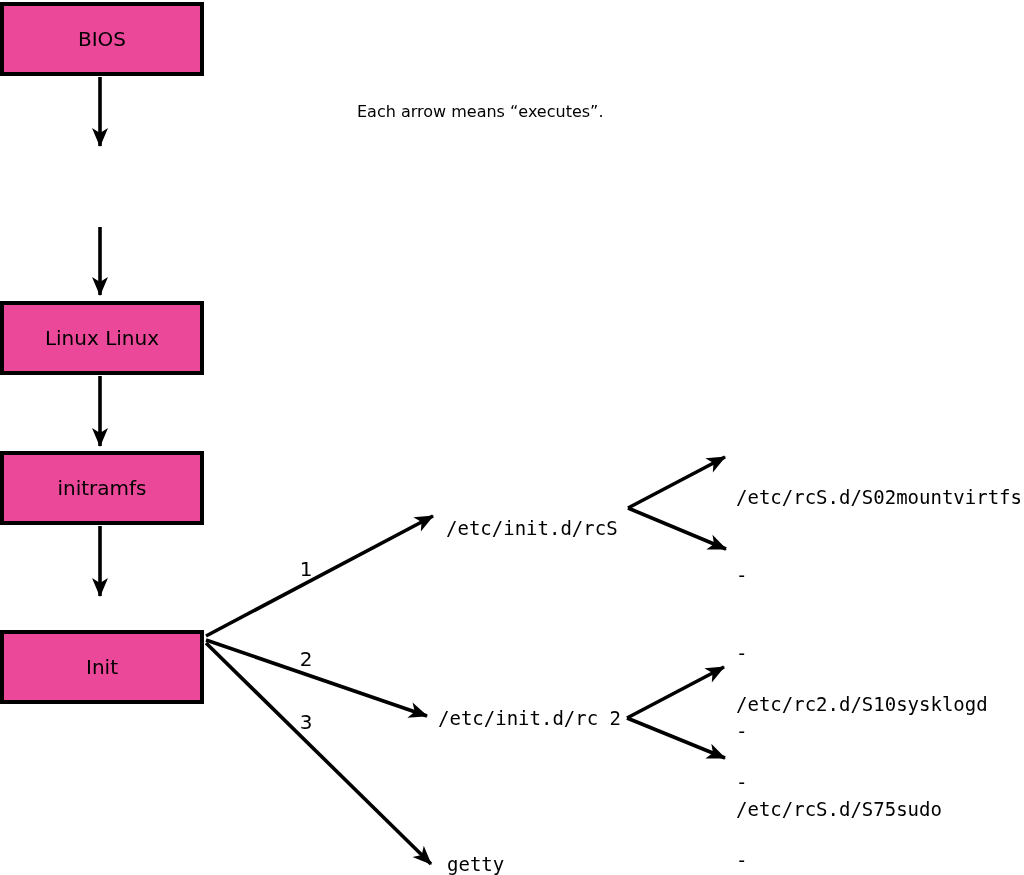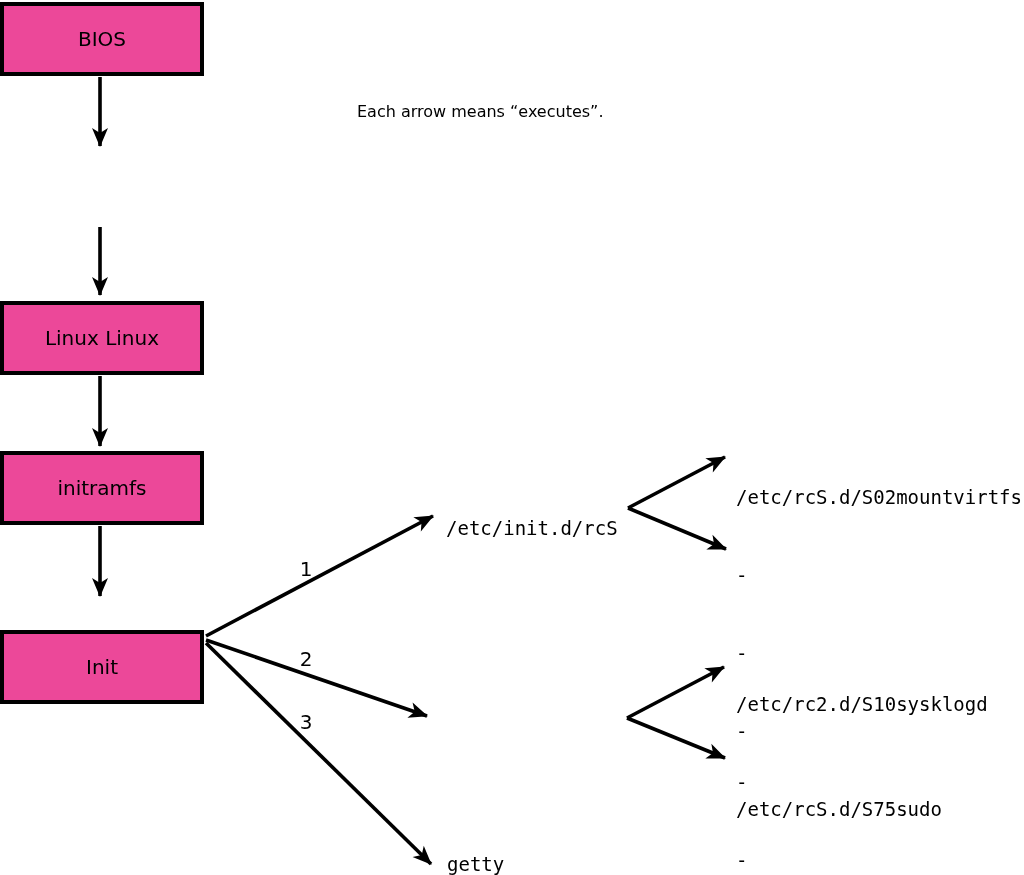--- a/index.html
+++ b/index.html
@@ -104,20 +104,21 @@
     <span>Init</span>
   </div>
 
   <div class="note">Each arrow means “executes”.</div>
 
   <div id="num-1" class="branch-num">1</div>
   <div id="num-2" class="branch-num">2</div>
   <div id="num-3" class="branch-num">3</div>
 
   <div id="target-rcs" class="mono">/etc/init.d/rcS</div>
+  <div id="target-rc2" class="mono">/etc/init.d/rc 2</div>
   <div id="target-getty" class="mono">getty</div>
 
   <div id="leaves-rcs" class="mono">
     <div>/etc/rcS.d/S02mountvirtfs</div>
     <div>-</div>
     <div>-</div>
     <div>-</div>
     <div>/etc/rcS.d/S75sudo</div>
   </div>
 

